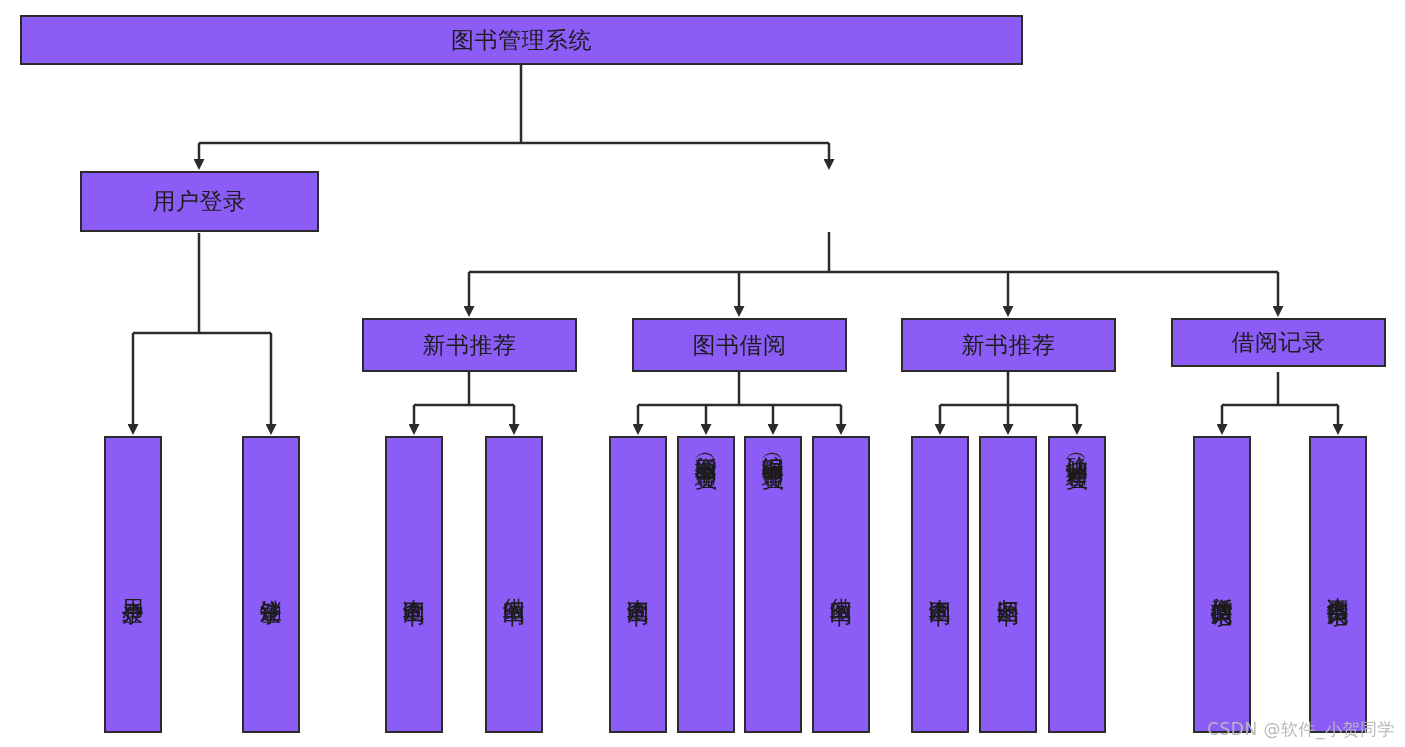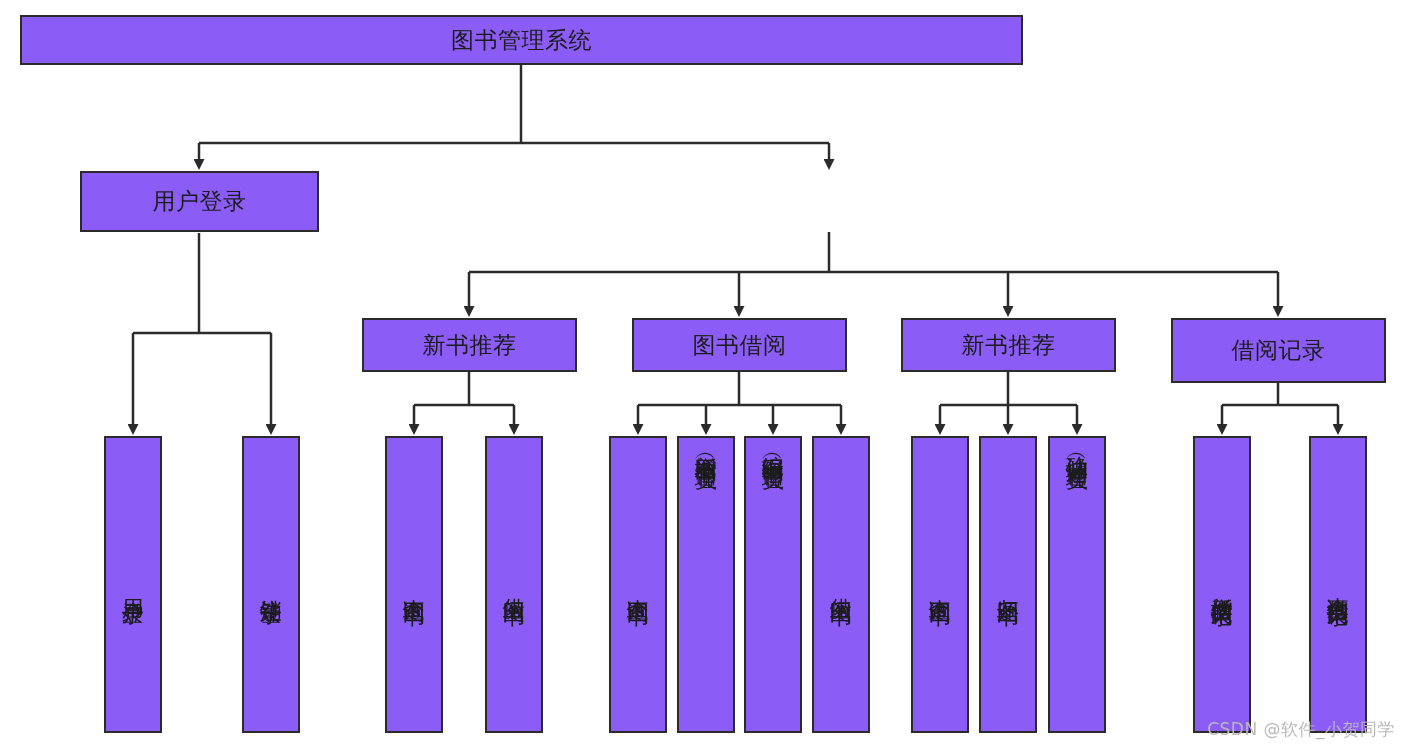--- a/index.html
+++ b/index.html
@@ -144,21 +144,21 @@
 
   <div class="node" style="left:632px; top:318px; width:215px; height:54px;">
     <span class="node-label">图书借阅</span>
   </div>
   <div class="node" style="left:362px; top:318px; width:215px; height:54px;">
     <span class="node-label">新书推荐</span>
   </div>
   <div class="node" style="left:901px; top:318px; width:215px; height:54px;">
     <span class="node-label">新书推荐</span>
   </div>
-  <div class="node" style="left:1171px; top:318px; width:215px; height:65px;">
+  <div class="node" style="left:1171px; top:318px; width:215px; height:49px;">
     <span class="node-label">借阅记录</span>
   </div>
 
   <div class="node vertical center-v" style="left:104px; top:436px; width:58px; height:297px;">
     <span class="node-label">用户登录</span>
   </div>
   <div class="node vertical center-v" style="left:242px; top:436px; width:58px; height:297px;">
     <span class="node-label">注销登录</span>
   </div>
 

